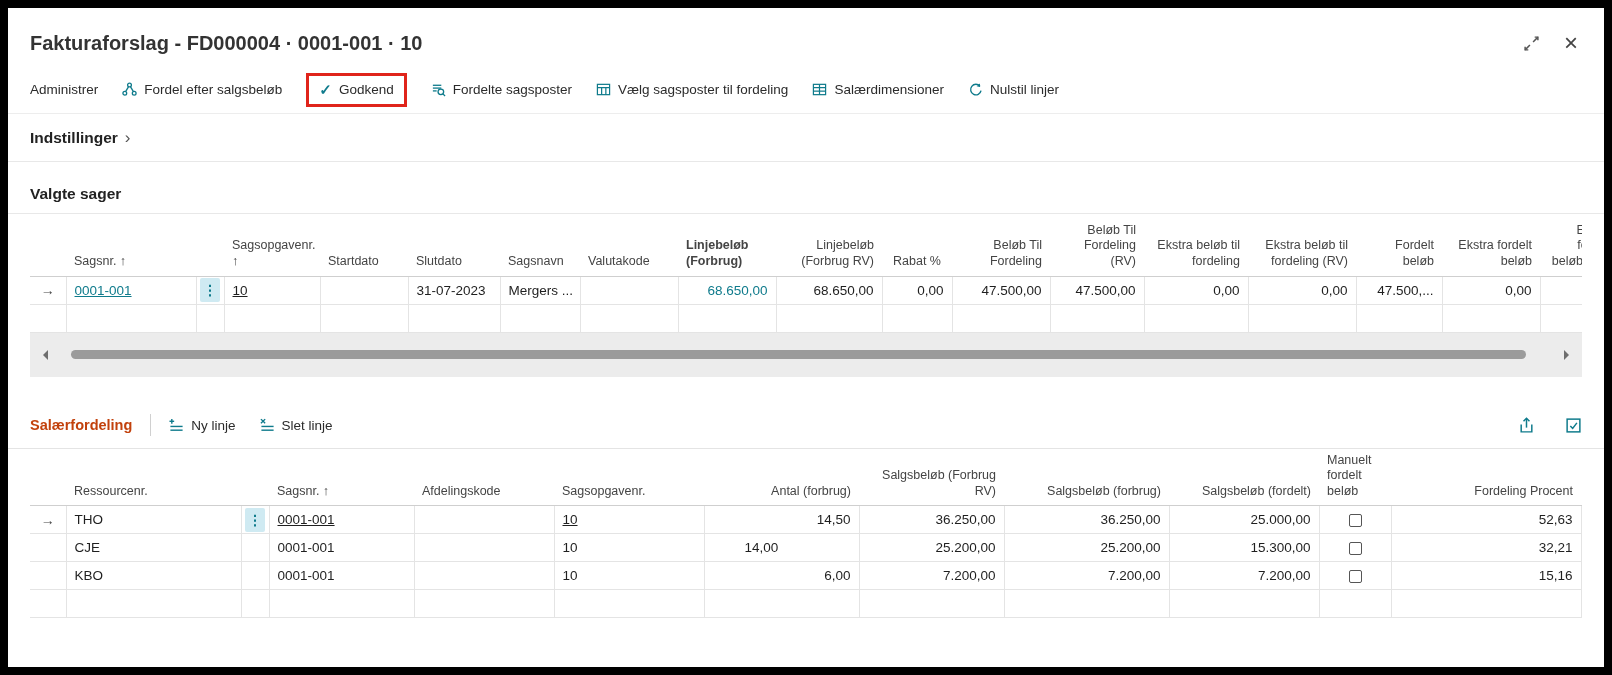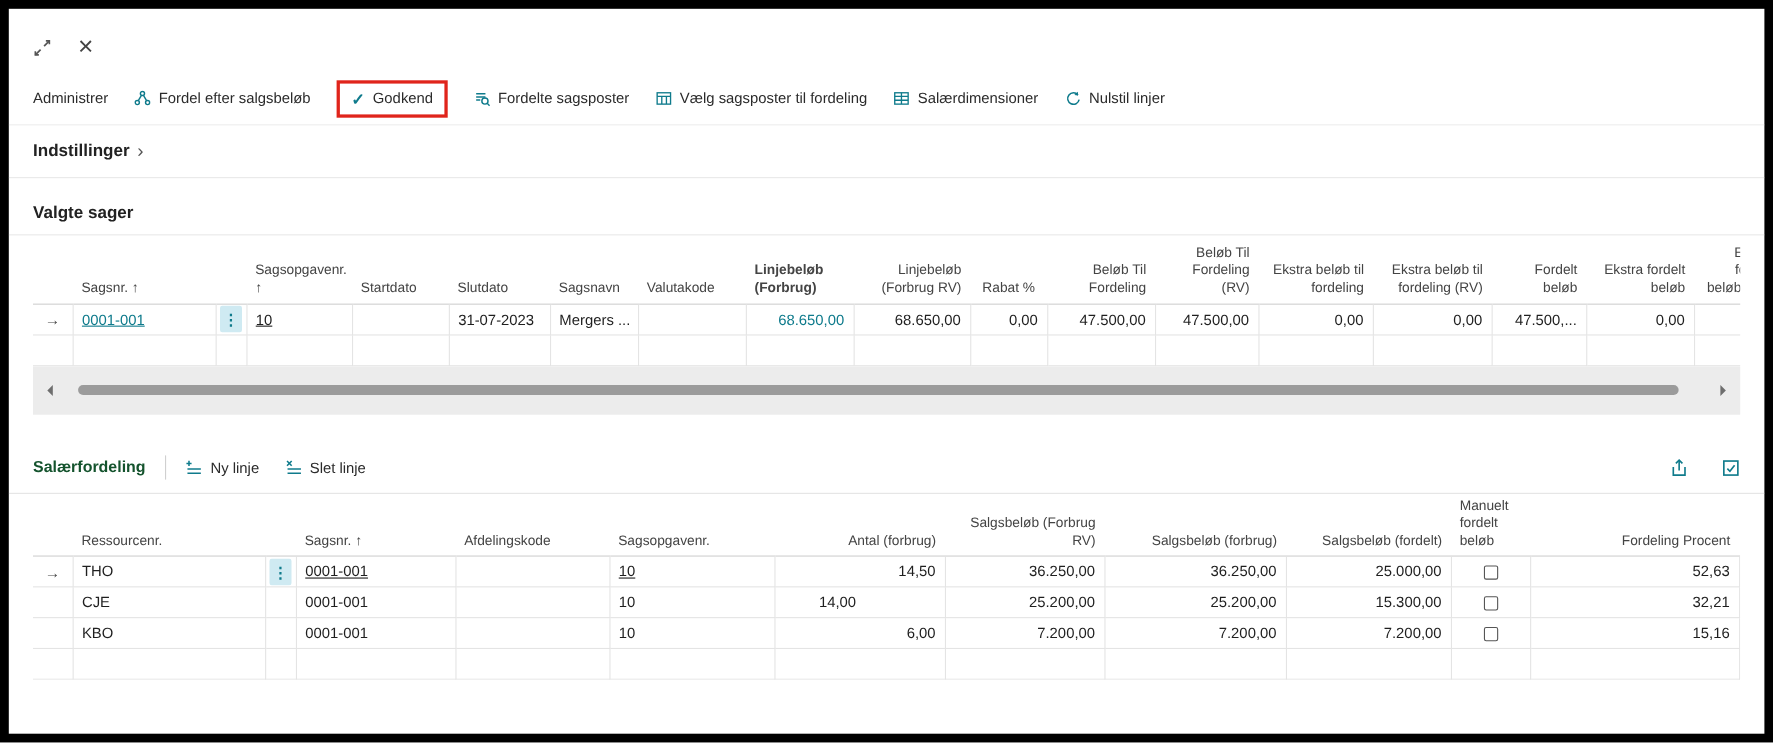--- a/index.html
+++ b/index.html
@@ -52,31 +52,32 @@
   
   .scrollband { margin:0 22px; height:44px; background:#ececec; display:flex; align-items:center; padding:0 8px; }
   .sb-arrow { width:0; height:0; border:5px solid transparent; cursor:pointer; }
   .sb-left  { border-right-color:#6e6e6e; }
   .sb-right { border-left-color:#6e6e6e; }
   .sb-track { flex:1; height:12px; margin:0 8px; display:flex; align-items:center; cursor:pointer; }
   .sb-thumb { height:9px; background:#9b9b9b; border-radius:5px; width:97%; margin-left:1%; cursor:grab; }
 
   
   .part-toolbar { display:flex; align-items:center; padding:0 22px; height:46px; margin-top:26px; border-bottom:1px solid #e4e4e4; }
-  .part-toolbar .pt-title { font-size:14.5px; font-weight:700; color:#14532d; margin-right:18px; }
+  .part-toolbar .pt-title { font-size:14.5px; font-weight:700; color:#c2410c; margin-right:18px; }
   .vd { width:1px; height:22px; background:#d0d0d0; margin-right:18px; }
   .part-toolbar .action { margin-right:24px; }
   .pt-right { margin-left:auto; display:flex; gap:30px; align-items:center; }
 </style>
 </head>
 <body>
 
 <div class="frame">
 
   <div class="titlebar">
+    <div class="title">Fakturaforslag - FD000004 · 0001-001 · 10</div>
     <div class="win-icons">
       <button class="win-btn">
         <svg width="17" height="17" viewBox="0 0 16 16" fill="none" stroke="#555" stroke-width="1.4">
           <path d="M14 5 L14 2 L11 2"></path>
             <path d="M14 2 L9.5 6.5"></path>
           <path d="M2 11 L2 14 L5 14"></path>
             <path d="M2 14 L6.5 9.5"></path>
         </svg>
       </button>
       <button class="win-btn close-x">×</button>

